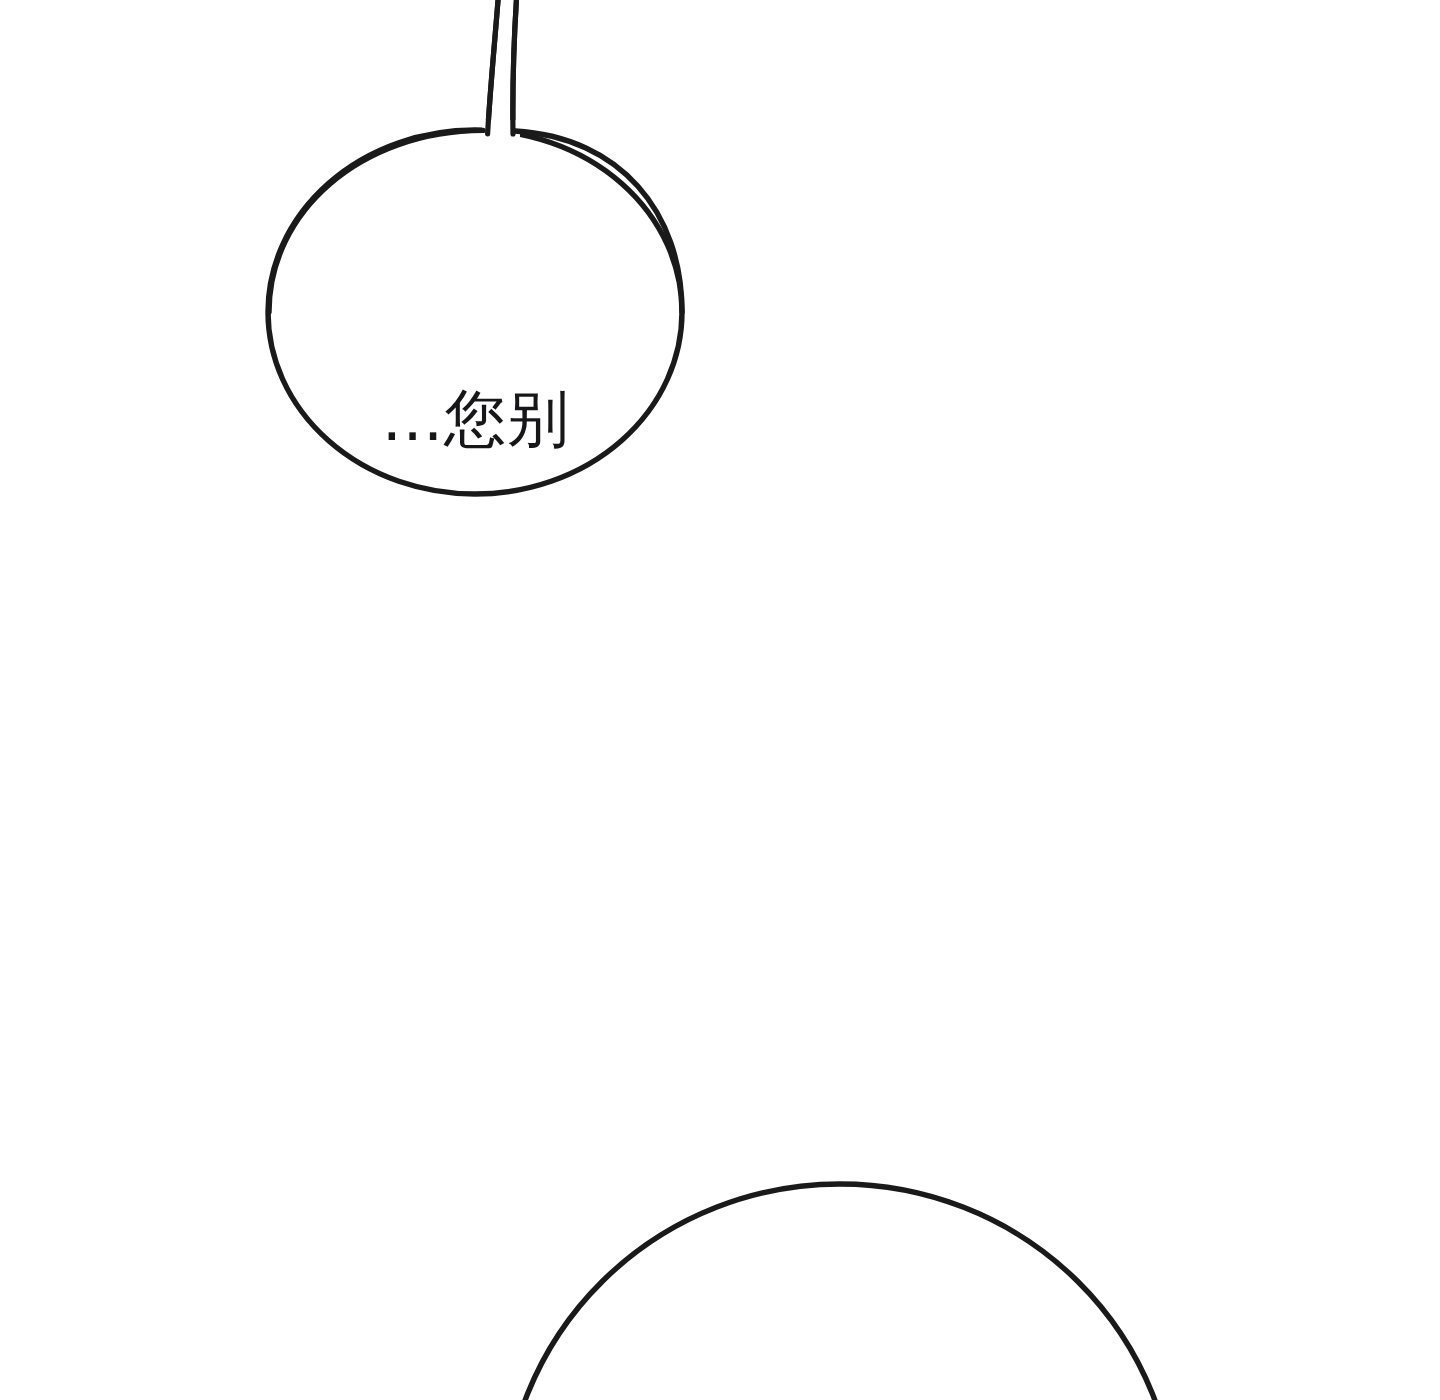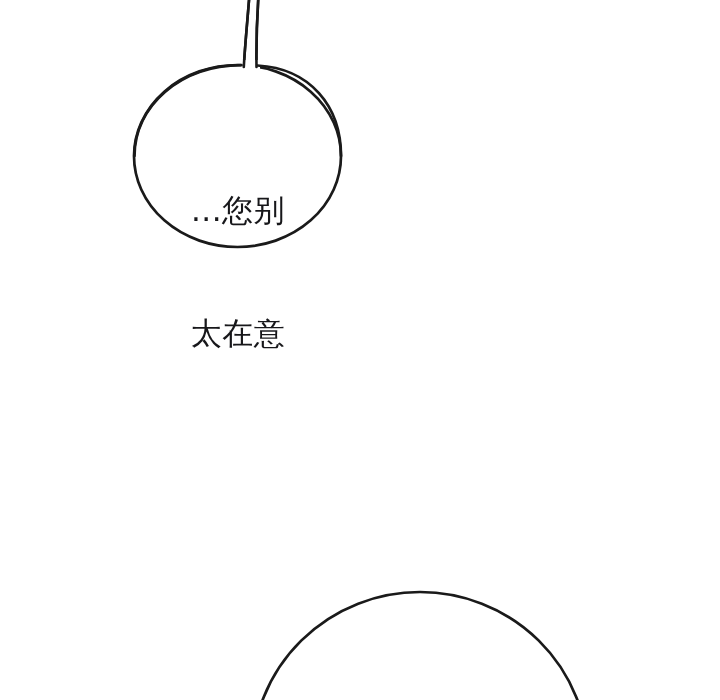--- a/index.html
+++ b/index.html
@@ -87,20 +87,19 @@
     </g>
 
     <g>
       <ellipse cx="420" cy="758" rx="168" ry="166" fill="#ffffff" stroke="#1a1a1a" stroke-width="2.7"></ellipse>
     </g>
 
   </svg>
 
   <div id="bubble-1-text" class="bubble-text">
     <span class="line">...您别</span>
-    <span class="line">太在意</span>
   </div>
 
   <div id="bubble-2-text" class="bubble-text">
     
   </div>
 
 </div>
 
 </body></html>

